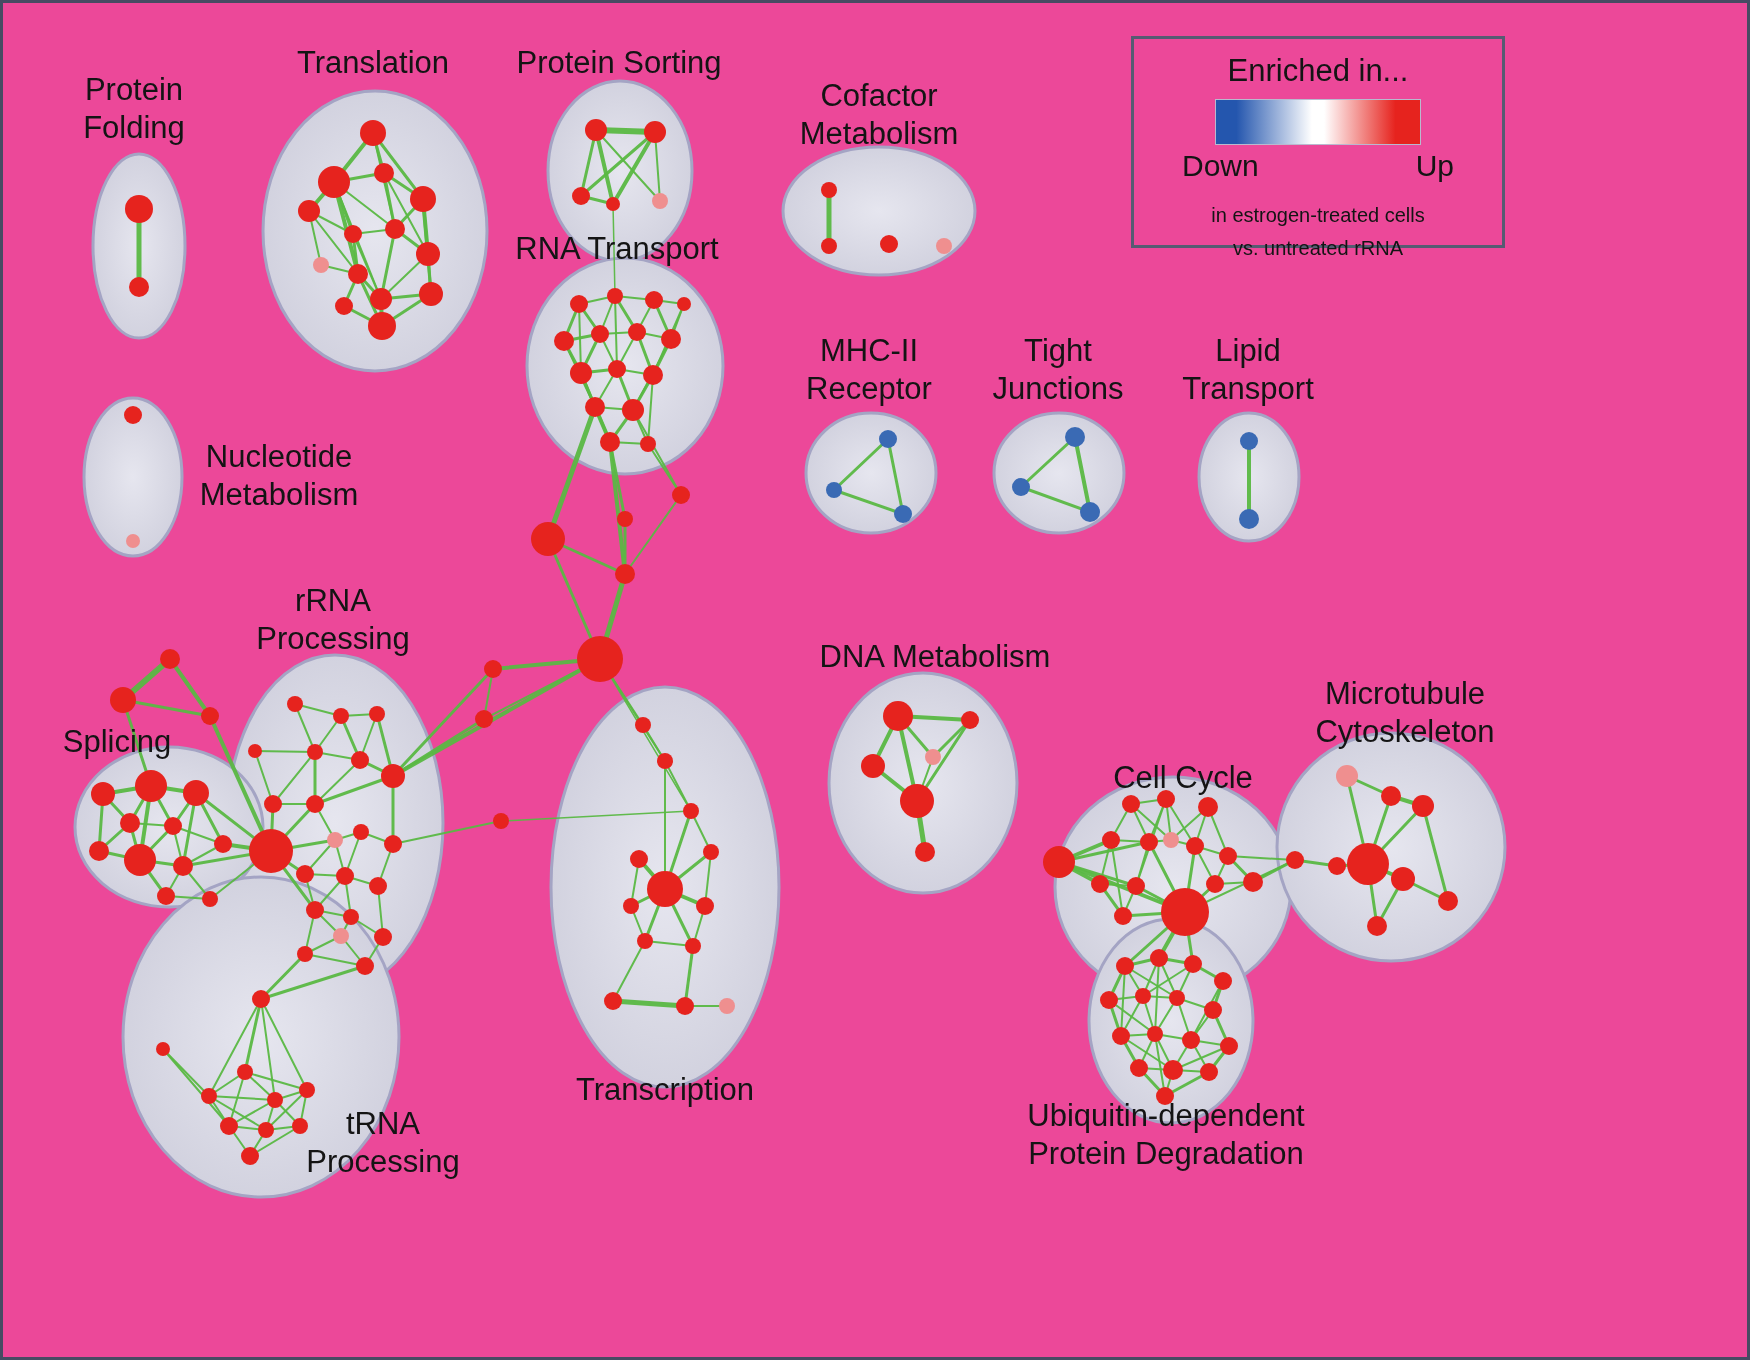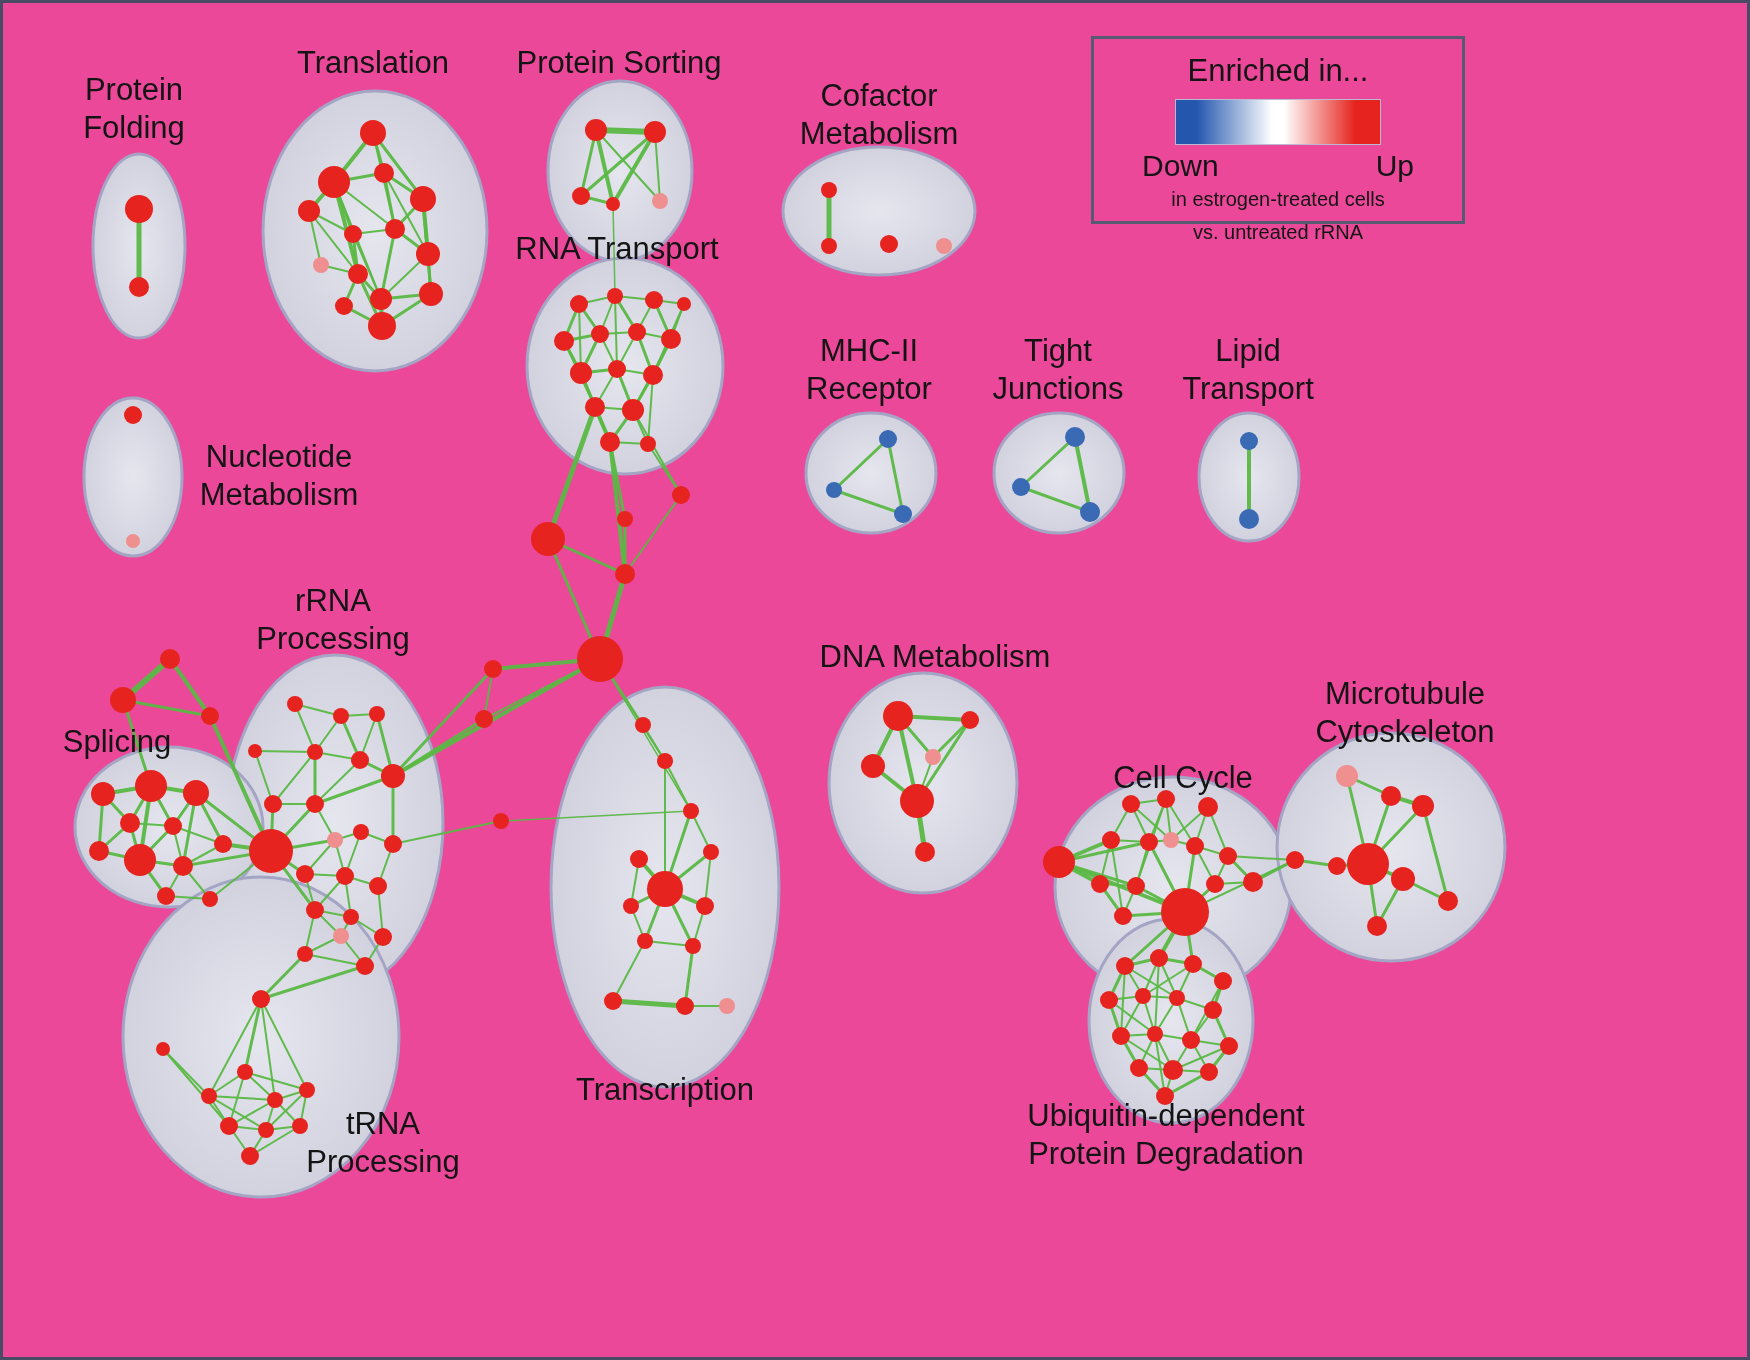--- a/index.html
+++ b/index.html
@@ -4,27 +4,27 @@
 <style>
   html,body{margin:0;padding:0;background:#9a9ab4;}
   .figure{
     position:relative;width:1750px;height:1360px;
     background:#ec4899;border:3px solid #474b63;box-sizing:border-box;
     font-family:"Liberation Sans",sans-serif;overflow:hidden;padding-left:12px;
   }
   .figure svg{position:absolute;left:0;top:0;}
   svg text{font-family:"Liberation Sans",sans-serif;}
   .legend{
-    position:absolute;left:1088px;top:33px;width:374px;height:188px;
+    position:absolute;left:1128px;top:33px;width:374px;height:212px;
     border:3px solid #565b72;box-sizing:border-box;text-align:center;color:#141414;
     background:transparent;
   }
   .legend-title{font-size:31px;margin-top:14px;}
   .legend-bar{width:206px;height:46px;margin:10px auto 4px;border:1px solid #b9b9cf;box-sizing:border-box;}
-  .legend-extremes{display:flex;justify-content:space-between;width:272px;margin:0 auto 0;font-size:30px;}
+  .legend-extremes{display:flex;justify-content:space-between;width:272px;margin:0 auto 16px;font-size:30px;}
   .legend-caption{font-size:20px;line-height:33px;}
 </style>
 </head>
 <body>
 
 <div class="figure">
   <svg id="net" width="1750" height="1360" viewBox="0 0 1750 1360">
       <defs>
         <radialGradient id="cg">
           <stop offset="0%" stop-color="#e6e6ef"></stop>

